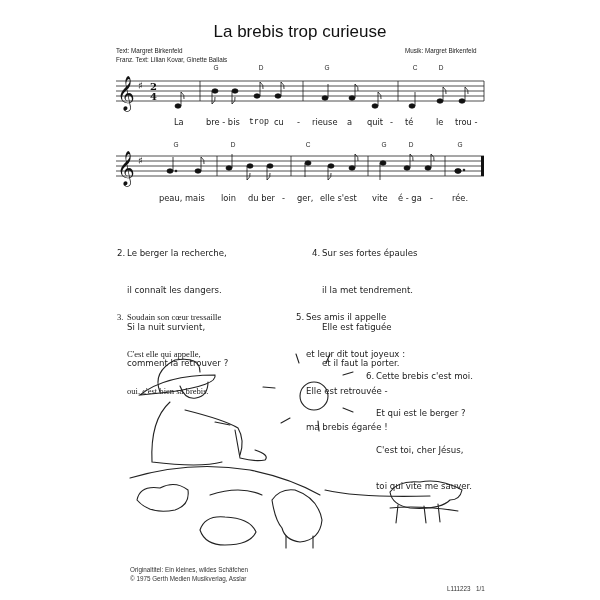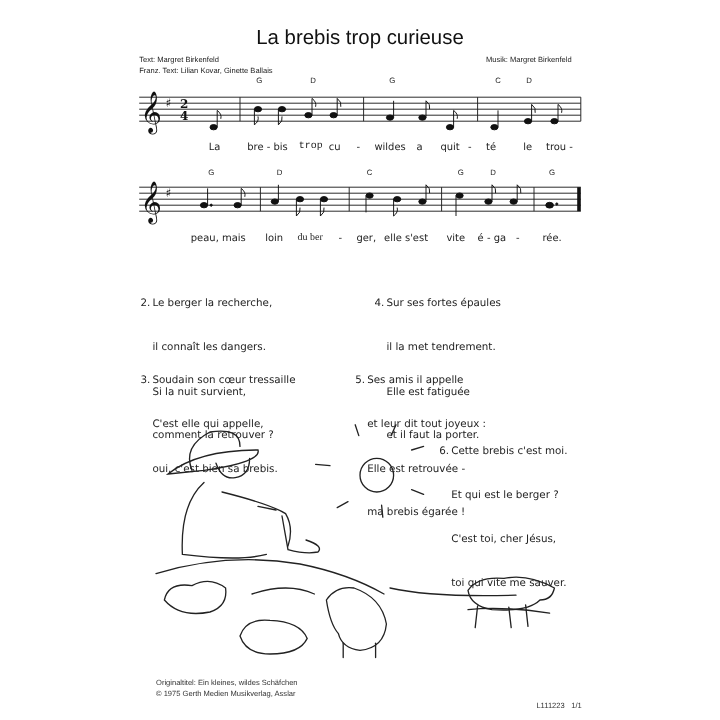--- a/index.html
+++ b/index.html
@@ -172,58 +172,58 @@
   <div class="abs chord" style="left:415px; top:64px;">C</div>
   <div class="abs chord" style="left:441px; top:64px;">D</div>
 </div>
 
 <div>
   <div class="abs lyric" style="left:174px; top:117px;">La</div>
   <div class="abs lyric" style="left:206px; top:117px;">bre - bis</div>
   <div class="abs lyric" style="left:249px; top:117px;font-family:Liberation Mono, monospace;">trop</div>
   <div class="abs lyric" style="left:274px; top:117px;">cu</div>
   <div class="abs lyric" style="left:297px; top:117px;">-</div>
-  <div class="abs lyric" style="left:312px; top:117px;">wildes</div>
+  <div class="abs lyric" style="left:312px; top:117px;">rieuse</div>
   <div class="abs lyric" style="left:347px; top:117px;">a</div>
   <div class="abs lyric" style="left:367px; top:117px;">quit</div>
   <div class="abs lyric" style="left:390px; top:117px;">-</div>
   <div class="abs lyric" style="left:405px; top:117px;">té</div>
   <div class="abs lyric" style="left:436px; top:117px;">le</div>
   <div class="abs lyric" style="left:455px; top:117px;">trou -</div>
 </div>
 
 <div>
   <div class="abs chord" style="left:176px; top:141px;">G</div>
   <div class="abs chord" style="left:233px; top:141px;">D</div>
   <div class="abs chord" style="left:308px; top:141px;">C</div>
   <div class="abs chord" style="left:384px; top:141px;">G</div>
   <div class="abs chord" style="left:411px; top:141px;">D</div>
   <div class="abs chord" style="left:460px; top:141px;">G</div>
 </div>
 
 <div>
   <div class="abs lyric" style="left:159px; top:193px;">peau, mais</div>
   <div class="abs lyric" style="left:221px; top:193px;">loin</div>
-  <div class="abs lyric" style="left:248px; top:193px;font-family:Liberation Serif, serif;">du ber</div>
+  <div class="abs lyric" style="left:248px; top:193px;">du ber</div>
   <div class="abs lyric" style="left:282px; top:193px;">-</div>
   <div class="abs lyric" style="left:297px; top:193px;">ger,</div>
   <div class="abs lyric" style="left:320px; top:193px;">elle s'est</div>
   <div class="abs lyric" style="left:372px; top:193px;">vite</div>
   <div class="abs lyric" style="left:398px; top:193px;">é - ga</div>
   <div class="abs lyric" style="left:430px; top:193px;">-</div>
   <div class="abs lyric" style="left:452px; top:193px;">rée.</div>
 </div>
 
 <div class="abs verse" style="left:117px; top:223px;">
   <span class="line first"><span class="num">2.</span><span>Le berger la recherche,</span></span>
   <span class="line">il connaît les dangers.</span>
   <span class="line">Si la nuit survient,</span>
   <span class="line">comment la retrouver ?</span>
 </div>
-<div class="abs verse" style="left:117px; top:287px;">
+<div class="abs verse" style="left:117px; top:287px;font-family:Liberation Serif, serif;">
   <span class="line first"><span class="num">3.</span><span>Soudain son cœur tressaille</span></span>
   <span class="line">C'est elle qui appelle,</span>
   <span class="line">oui, c'est bien sa brebis.</span>
 </div>
 <div class="abs verse" style="left:312px; top:223px;">
   <span class="line first"><span class="num">4.</span><span>Sur ses fortes épaules</span></span>
   <span class="line">il la met tendrement.</span>
   <span class="line">Elle est fatiguée</span>
   <span class="line">et il faut la porter.</span>
 </div>

